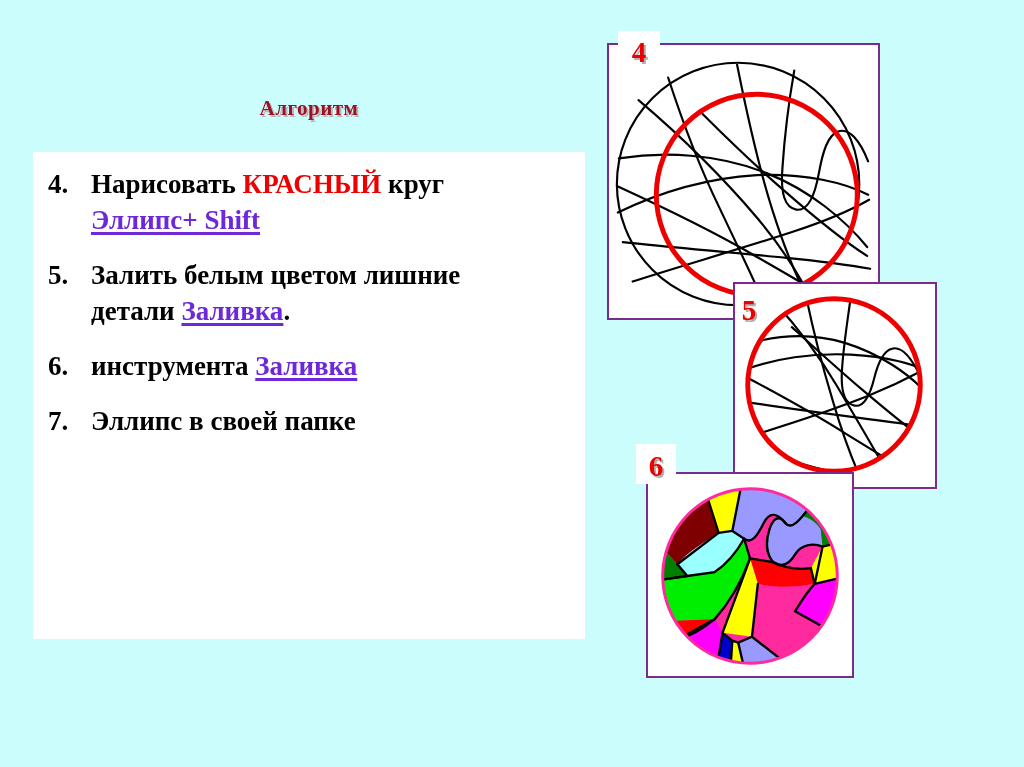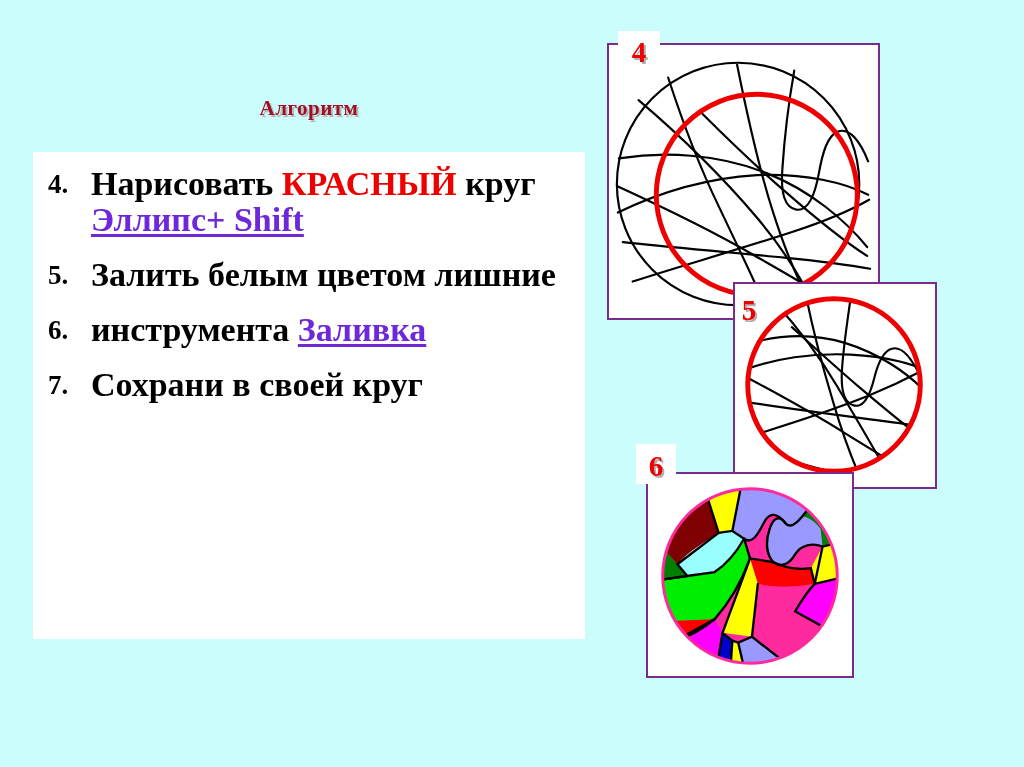--- a/index.html
+++ b/index.html
@@ -58,21 +58,21 @@
     text-align: left;
     padding-left: 9px;
     box-sizing: border-box;
     font-size: 27px;
     font-weight: bold;
     color: #000000;
     line-height: 36px;
   }
   .step-body {
     flex: 1 1 auto;
-    font-size: 34px;
+    font-size: 27px;
     font-weight: bold;
     color: #000000;
     line-height: 36px;
   }
   .step-line {
     display: block;
     white-space: nowrap;
   }
   .seg-red {
     color: #ee0000;
@@ -134,32 +134,33 @@
         <div class="step-number">4.</div>
         <div class="step-body">
           <span class="step-line"><span class="seg-black">Нарисовать </span><span class="seg-red">КРАСНЫЙ</span><span class="seg-black"> круг</span></span>
           <span class="step-line"><span class="seg-red-underline">Эллипс+ Shift</span></span>
         </div>
       </div>
       <div class="step-item">
         <div class="step-number">5.</div>
         <div class="step-body">
           <span class="step-line"><span class="seg-black">Залить белым цветом лишние</span></span>
+          <span class="step-line"><span class="seg-black">детали  </span><span class="seg-red-underline">Заливка</span><span class="seg-black">.</span></span>
         </div>
       </div>
       <div class="step-item">
         <div class="step-number">6.</div>
         <div class="step-body">
           <span class="step-line"><span class="seg-black">инструмента </span><span class="seg-red-underline">Заливка</span></span>
         </div>
       </div>
       <div class="step-item">
         <div class="step-number">7.</div>
         <div class="step-body">
-          <span class="step-line"><span class="seg-black">Сохрани в своей круг</span></span>
+          <span class="step-line"><span class="seg-black">Эллипс в своей папке</span></span>
         </div>
       </div>
     </div>
 </div>
 
 <div class="panel" id="panel-4">
   <svg class="panel-svg" viewBox="0 0 273 277" preserveAspectRatio="none">
     <g fill="none" stroke="#000000" stroke-width="2.2" stroke-linecap="round">
       <circle cx="131" cy="141" r="123"></circle>
       <path d="M30 56 C70 90 110 128 150 175 C176 206 196 238 208 264"></path>

